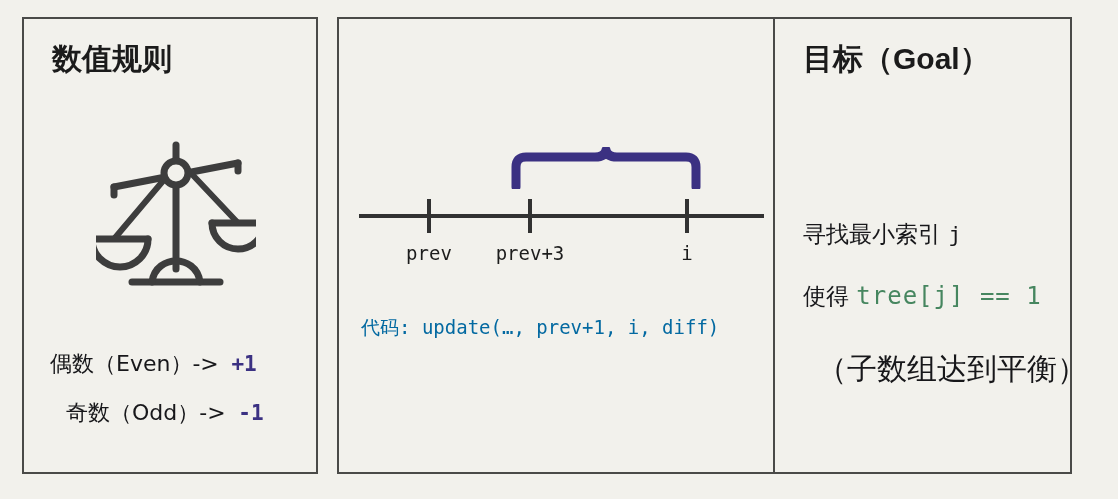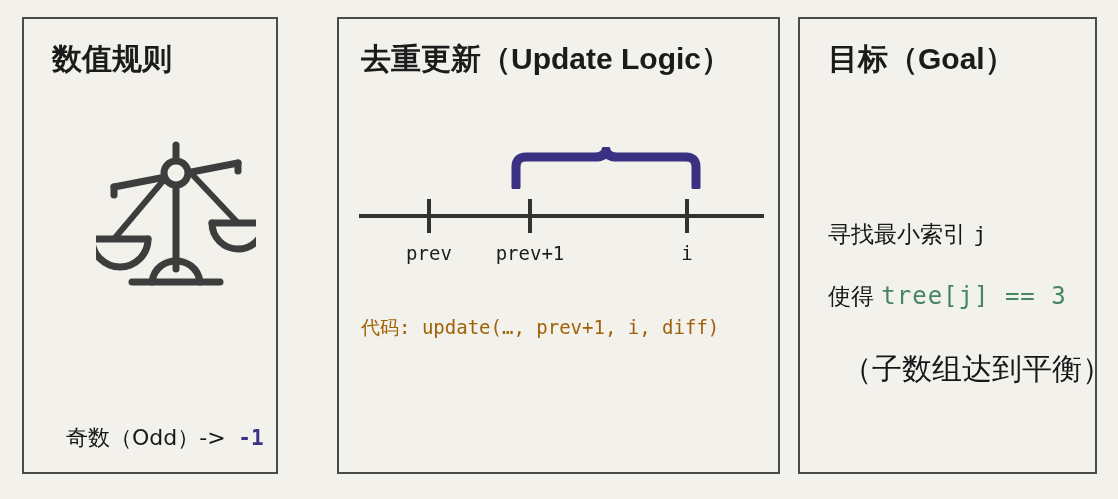--- a/index.html
+++ b/index.html
@@ -22,23 +22,23 @@
 
   
   .card {
     position: absolute;
     box-sizing: border-box;
     background: #f2f1ec;
     border: 2px solid #4a4a48;
     top: 17px;
     height: 457px;
   }
-  #card-rules    { left: 22px;  width: 256px; }
+  #card-rules    { left: 22px;  width: 296px; }
   #card-update   { left: 337px; width: 443px; }
-  #card-goal     { left: 798px; width: 299px; }
+  #card-goal     { left: 773px; width: 299px; }
 
   .card-title {
     position: absolute;
     font-weight: bold;
     color: #1b1b1b;
     white-space: nowrap;
     letter-spacing: 0px;
   }
   #card-rules  .card-title { left: 28px; top: 20px; font-size: 30px; }
   #card-update .card-title { left: 22px; top: 20px; font-size: 30px; }
@@ -54,21 +54,21 @@
   }
 
   .rule-line {
     position: absolute;
     font-family: "DejaVu Sans Mono", "Liberation Mono", monospace;
     font-size: 21px;
     color: #17171a;
     white-space: nowrap;
   }
   #rule-even { left: 26px;  top: 330px; }
-  #rule-odd  { left: 42px;  top: 404px; }
+  #rule-odd  { left: 42px;  top: 379px; }
   .rule-cjk {
     font-family: "DejaVu Sans", "Liberation Sans", sans-serif;
     font-size: 22px;
   }
   .rule-val {
     color: #3b3182;
     font-weight: bold;
   }
 
   
@@ -114,21 +114,21 @@
   #brace {
     position: absolute;
     left: 172px;
     top: 18px;
     width: 190px;
     height: 42px;
   }
 
   .mid-text {
     position: absolute;
-    color: #a16207;
+    color: #0369a1;
     white-space: nowrap;
   }
   #code-line {
     left: 22px;
     top: 296px;
     font-family: "DejaVu Sans Mono", "Liberation Mono", monospace;
     font-size: 19px;
   }
   #note-block {
     left: 22px;
@@ -194,61 +194,63 @@
 
           <path d="M92 31 L142 84 L168 84" stroke-width="6"></path>
           <path d="M116 84 L168 84"></path>
           <path d="M116 84 A26 26 0 0 0 168 84"></path>
 
           <circle cx="80" cy="34" r="12" fill="#f2f1ec"></circle>
         </g>
       </svg>
     </div>
 
+    <div class="rule-line" id="rule-even">
+      <span class="rule-cjk">偶数（Even）-&gt;</span><span>&nbsp;</span><span class="rule-val">+1</span>
+    </div>
 
     <div class="rule-line" id="rule-odd">
       <span class="rule-cjk">奇数（Odd）-&gt;</span><span>&nbsp;</span><span class="rule-val">-1</span>
     </div>
   </div>
 
   <div class="card" id="card-update">
-    <div class="card-title">去重更新（Update Logic）</div>
 
     <div id="numberline-wrap">
       <div id="brace">
         <svg viewBox="0 0 190 42" width="190" height="42" aria-hidden="true">
           <path d="M5 40 L5 20 Q5 10 15 10 L84 10 Q94 10 95 3
                    Q96 10 106 10 L175 10 Q185 10 185 20 L185 40" fill="none" stroke="#3b3182" stroke-width="9" stroke-linecap="round" stroke-linejoin="round"></path>
         </svg>
       </div>
 
       <div id="axis-line"></div>
 
       <div class="tick" id="tick-prev"></div>
       <div class="tick" id="tick-prev1"></div>
       <div class="tick" id="tick-i"></div>
 
       <div class="tick-label" id="label-prev">prev</div>
-      <div class="tick-label" id="label-prev1">prev+1</div>
+      <div class="tick-label" id="label-prev1">prev+3</div>
       <div class="tick-label" id="label-i">i</div>
     </div>
 
     <div class="mid-text" id="code-line">
       <span>代码: </span><span>update(…, prev+1, i, diff)</span>
     </div>
 
   </div>
 
   <div class="card" id="card-goal">
     <div class="card-title">目标（Goal）</div>
 
     <div class="goal-line" id="goal-find">
       <span>寻找最小索引 </span><span class="idx-mono">j</span>
     </div>
 
     <div class="goal-line" id="goal-cond">
-      <span>使得 </span><span class="code-green">tree[j] == 3</span>
+      <span>使得 </span><span class="code-green">tree[j] == 1</span>
     </div>
 
     <div class="goal-line" id="goal-sub">（子数组达到平衡）</div>
   </div>
 
 </div>
 
 </body></html>

